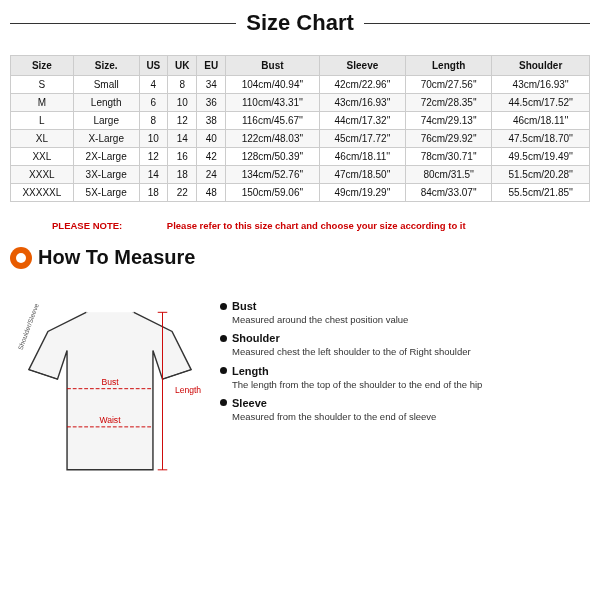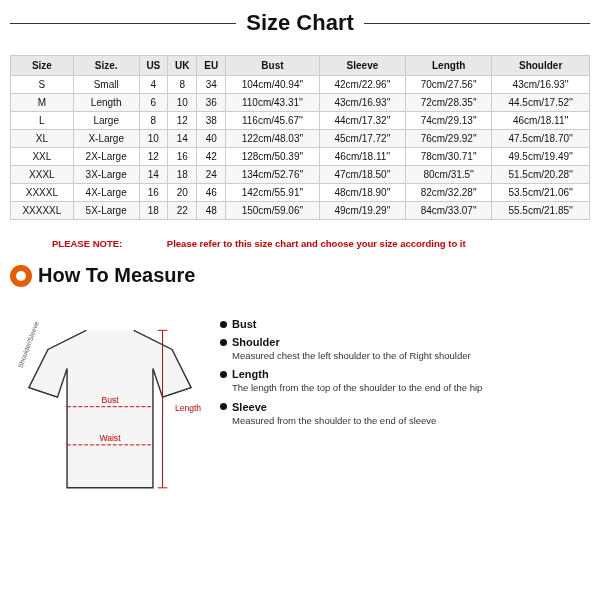--- a/index.html
+++ b/index.html
@@ -242,31 +242,20 @@
           <td>3X-Large</td>
           <td>14</td>
           <td>18</td>
           <td>24</td>
           <td>134cm/52.76''</td>
           <td>47cm/18.50''</td>
           <td>80cm/31.5''</td>
           <td>51.5cm/20.28''</td>
         </tr>
         <tr>
-          <td>XXXXL</td>
-          <td>4X-Large</td>
-          <td>16</td>
-          <td>20</td>
-          <td>46</td>
-          <td>142cm/55.91''</td>
-          <td>48cm/18.90''</td>
-          <td>82cm/32.28''</td>
-          <td>53.5cm/21.06''</td>
-        </tr>
-        <tr>
           <td>XXXXXL</td>
           <td>5X-Large</td>
           <td>18</td>
           <td>22</td>
           <td>48</td>
           <td>150cm/59.06''</td>
           <td>49cm/19.29''</td>
           <td>84cm/33.07''</td>
           <td>55.5cm/21.85''</td>
         </tr>
@@ -313,20 +302,21 @@
         <text x="8" y="55" font-size="7" fill="#555" transform="rotate(-70,8,55)">Shoulder/Sleeve</text>
       </svg>
     </div>
 
     <div class="measure-info" id="measure-info">
     <div class="measure-item">
           <div class="measure-item-title">
             <div class="bullet"></div>
             <span>Bust</span>
           </div>
+          <div class="measure-item-desc">Measured around the chest position value</div>
         </div>
         <div class="measure-item">
           <div class="measure-item-title">
             <div class="bullet"></div>
             <span>Shoulder</span>
           </div>
           <div class="measure-item-desc">Measured chest the left shoulder to the of Right shoulder</div>
         </div>
         <div class="measure-item">
           <div class="measure-item-title">

